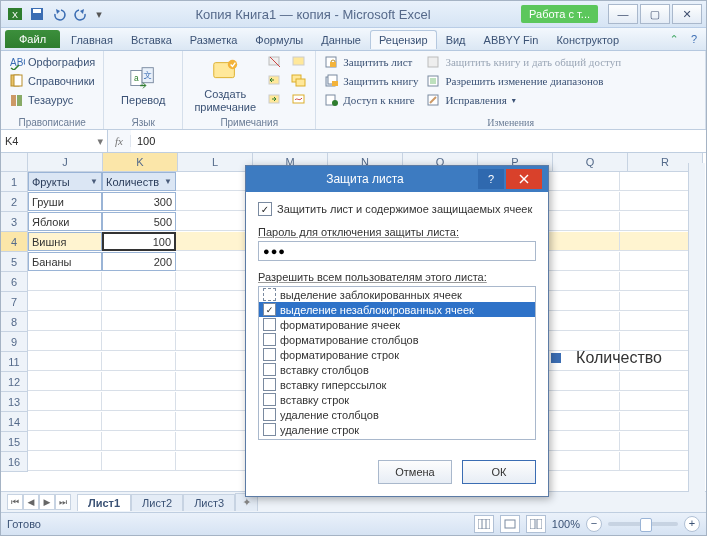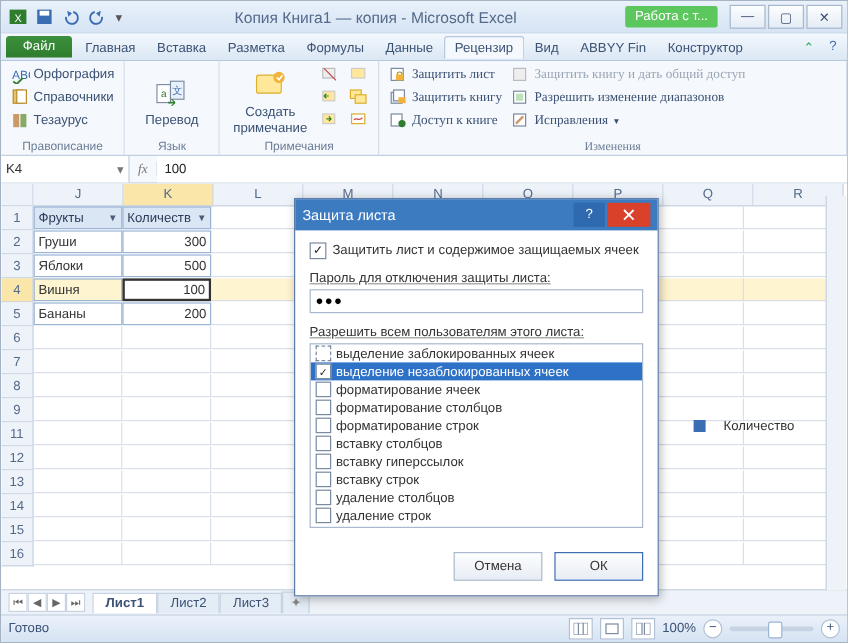--- a/index.html
+++ b/index.html
@@ -46,40 +46,40 @@
   .rh{width:26px;height:19px;background:#eef3f9;border-right:1px solid #c7d3e2;border-bottom:1px solid #c7d3e2;display:flex;align-items:center;justify-content:center;font-size:11px;color:#546a8a;}
   .rh.active{background:#fbe6a9;}
   .cell{width:74px;height:19px;border-right:1px solid #d8dfe8;border-bottom:1px solid #d8dfe8;padding:0 3px;font-size:11px;display:flex;align-items:center;overflow:hidden;white-space:nowrap;box-sizing:border-box;}
   .thdr{background:#dbe6f4;border:1px solid #9ab4d6;font-weight:normal;color:#2a3c5a;justify-content:space-between;}
   .thdr .dd{font-size:8px;color:#4a5c7a;margin-left:2px;}
   .tbody{border:1px solid #9ab4d6;}
   .num{justify-content:flex-end;}
   .sel-row .cell{background:#fff4d0;}
   .sel-cell{border:2px solid #333 !important;background:#fff !important;}
   
-  .legend{position:absolute;right:44px;top:348px;display:flex;align-items:center;gap:15px;font-size:11px;color:#333;}
+  .legend{position:absolute;right:44px;top:348px;display:flex;align-items:center;gap:15px;font-size:16px;color:#333;}
   .legend .sw{width:10px;height:10px;background:#3b6db3;}
   
   .sheettabs{height:20px;background:#eef3f9;border-top:1px solid #c7d3e2;display:flex;align-items:center;gap:0;padding-left:6px;}
   .st-nav{display:flex;gap:0;margin-right:6px;}
   .st-nav span{width:14px;height:14px;display:flex;align-items:center;justify-content:center;border:1px solid #c7d3e2;background:#fff;font-size:9px;color:#666;}
   .stab{padding:2px 10px;font-size:11px;border:1px solid #c7d3e2;border-bottom:none;background:#e4ecf6;color:#3b5275;}
   .stab.active{background:#fff;font-weight:bold;}
   .stab.new{padding:2px 6px;color:#888;}
   
   .status{height:22px;background:linear-gradient(#eaf1fa,#d6e3f3);border-top:1px solid #bfcee0;display:flex;align-items:center;padding:0 6px;font-size:11px;color:#3b5275;}
   .status .right{margin-left:auto;display:flex;align-items:center;gap:6px;}
   .viewbtn{width:18px;height:16px;border:1px solid #b0c0d5;background:#fff;display:flex;align-items:center;justify-content:center;}
   .slider{width:70px;height:4px;background:#c7d3e2;border-radius:2px;position:relative;}
   .slider .thumb{position:absolute;left:32px;top:-4px;width:10px;height:12px;background:#fff;border:1px solid #9ab4d6;border-radius:2px;}
   .zbtn{width:14px;height:14px;border:1px solid #b0c0d5;border-radius:8px;text-align:center;line-height:12px;background:#fff;}
   
   .dialog{position:absolute;left:244px;top:164px;width:302px;background:#fff;border:1px solid #5c7ba5;box-shadow:2px 2px 8px rgba(0,0,0,.3);font-size:11px;}
   .dlg-title{height:26px;background:#3d7bc1;color:#fff;display:flex;align-items:center;padding:0 6px;}
-  .dlg-title .t{flex:1;text-align:left;font-size:12px;}
+  .dlg-title .t{flex:1;text-align:center;font-size:12px;}
   .dlg-title .help{width:26px;height:20px;background:#2f69af;display:flex;align-items:center;justify-content:center;margin-right:2px;}
   .dlg-title .close{width:36px;height:20px;background:#d9412b;display:flex;align-items:center;justify-content:center;}
   .dlg-body{padding:10px 12px;}
   .chk-line{display:flex;align-items:center;gap:5px;margin-bottom:10px;}
   .chk{width:12px;height:12px;border:1px solid #7a8aa0;background:#fff;display:flex;align-items:center;justify-content:center;font-size:10px;color:#222;}
   .lbl-u{text-decoration:underline;text-decoration-color:#999;}
   .dlg-label{margin-bottom:3px;}
   .dlg-input{width:100%;height:20px;border:1px solid #a9b8cc;background:#fff;padding:0 4px;box-sizing:border-box;margin-bottom:10px;font-size:11px;letter-spacing:1px;}
   .perm-list{border:1px solid #a9b8cc;height:152px;overflow:hidden;background:#fff;}
   .perm-item{display:flex;align-items:center;gap:4px;padding:1px 4px;font-size:11px;}

